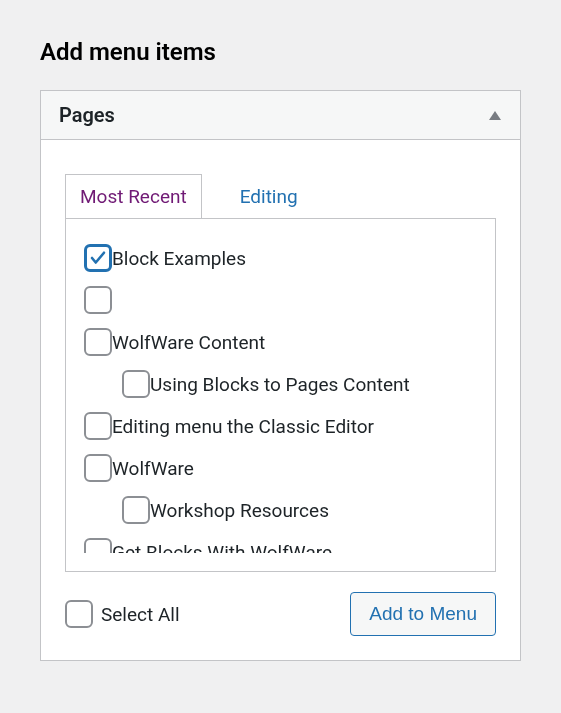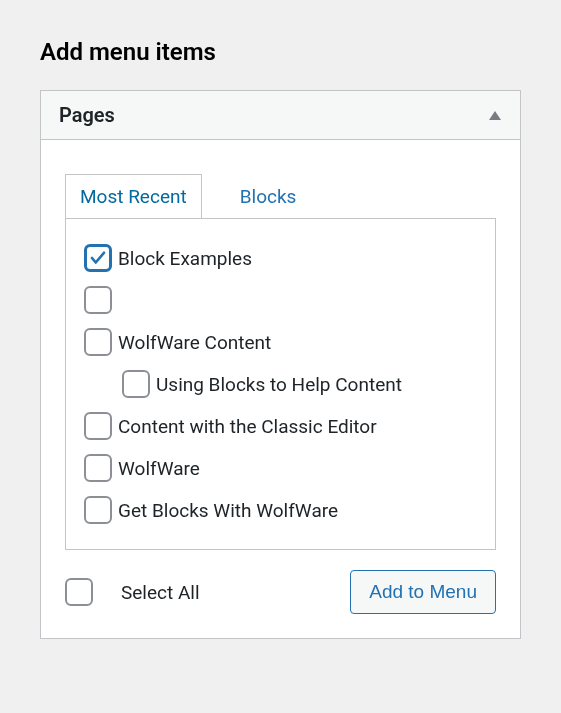--- a/index.html
+++ b/index.html
@@ -52,21 +52,21 @@
       align-items: flex-end;
     }
     .tab {
       font-size: 19px;
       padding: 10px 14px;
       color: #2271b1;
       cursor: pointer;
       position: relative;
     }
     .tab.active {
-      color: #0369a1;
+      color: #701a75;
       border: 1px solid #c3c4c7;
       border-bottom: 1px solid #fff;
       border-radius: 0;
       margin-bottom: -1px;
       background: #fff;
       cursor: default;
     }
     .tab-content {
       border: 1px solid #c3c4c7;
       padding: 18px 0 18px 18px;
@@ -76,21 +76,21 @@
       max-height: 316px;
       overflow-y: scroll;
       padding-right: 12px;
     }
     .list-scroll::-webkit-scrollbar { width: 10px; }
     .list-scroll::-webkit-scrollbar-track { background: transparent; }
     .list-scroll::-webkit-scrollbar-thumb { background: #c3c4c7; border-radius: 5px; }
     .item-row {
       display: flex;
       align-items: center;
-      gap: 6px;
+      gap: 0;
       padding: 7px 0;
     }
     .item-row.depth-1 { padding-left: 38px; }
     .checkbox {
       width: 28px;
       height: 28px;
       border: 2px solid #8c8f94;
       border-radius: 6px;
       background: #fff;
       display: flex;
@@ -110,21 +110,21 @@
     }
     .footer-row {
       display: flex;
       align-items: center;
       justify-content: space-between;
       padding-top: 20px;
     }
     .select-all {
       display: flex;
       align-items: center;
-      gap: 28px;
+      gap: 8px;
       cursor: pointer;
     }
     .add-btn {
       border: 1px solid #2271b1;
       color: #2271b1;
       background: #f6f7f7;
       font-size: 19px;
       padding: 10px 18px;
       border-radius: 4px;
       cursor: pointer;
@@ -141,21 +141,21 @@
     <span class="panel-toggle">
       <svg width="14" height="12" viewBox="0 0 14 12">
           <path d="M7 2 L13 11 L1 11 Z" fill="#787c82"></path>
         </svg>
     </span>
   </div>
 
   <div class="panel-body">
     <div class="tabs">
       <div class="tab active">Most Recent</div>
-      <div class="tab">Blocks</div>
+      <div class="tab">Editing</div>
     </div>
 
     <div class="tab-content">
       <div class="list-scroll" id="item-list">
           <div class="item-row">
             <span class="checkbox checked">
               <svg width="18" height="18" viewBox="0 0 24 24">
                 <path d="M4 12 L9 18 L20 5" stroke="#2271b1" stroke-width="3.5" fill="none" stroke-linecap="round" stroke-linejoin="round"></path>
               </svg>
             </span>
@@ -163,29 +163,33 @@
           </div>
           <div class="item-row">
             <span class="checkbox"></span>
           </div>
           <div class="item-row">
             <span class="checkbox"></span>
             <span class="item-label">WolfWare Content</span>
           </div>
           <div class="item-row depth-1">
             <span class="checkbox"></span>
-            <span class="item-label">Using Blocks to Help Content</span>
-          </div>
-          <div class="item-row">
-            <span class="checkbox"></span>
-            <span class="item-label">Content with the Classic Editor</span>
+            <span class="item-label">Using Blocks to Pages Content</span>
+          </div>
+          <div class="item-row">
+            <span class="checkbox"></span>
+            <span class="item-label">Editing menu the Classic Editor</span>
           </div>
           <div class="item-row">
             <span class="checkbox"></span>
             <span class="item-label">WolfWare</span>
+          </div>
+          <div class="item-row depth-1">
+            <span class="checkbox"></span>
+            <span class="item-label">Workshop Resources</span>
           </div>
           <div class="item-row">
             <span class="checkbox"></span>
             <span class="item-label">Get Blocks With WolfWare</span>
           </div>
         </div>
     </div>
 
     <div class="footer-row">
       <label class="select-all">

